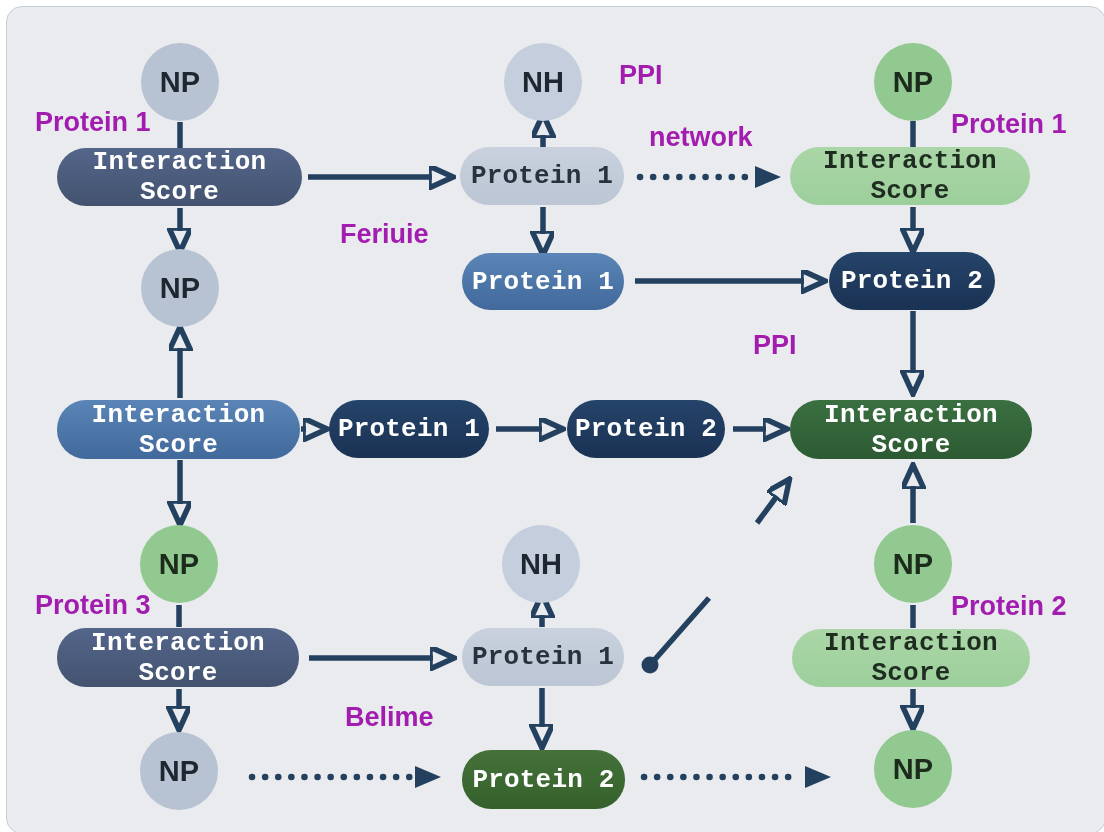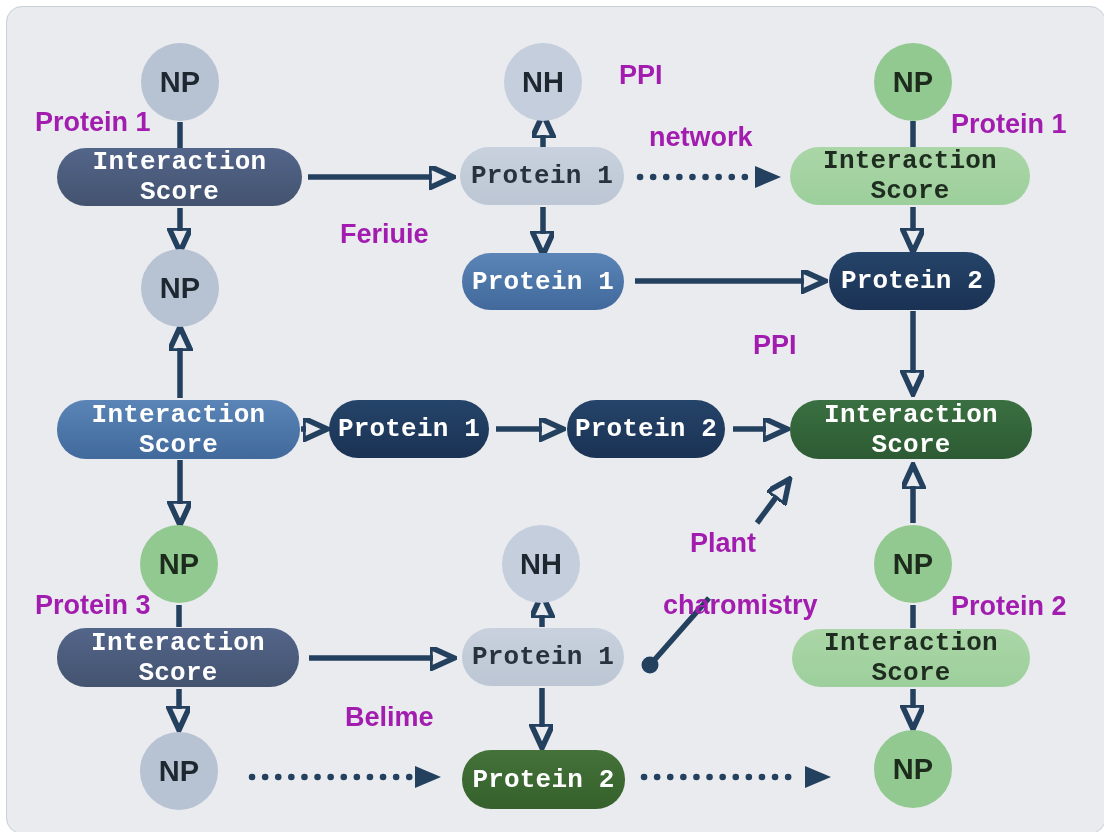--- a/index.html
+++ b/index.html
@@ -120,18 +120,16 @@
   <div class="node pill p-bgreen" id="pr2c">Protein 2</div>
   <div class="node pill p-lgreen" id="isg2">Interaction Score</div>
 
   <div class="lbl" id="l-p1L">Protein 1</div>
   <div class="lbl" id="l-ppinet"><span>PPI</span><br>
     <span>network</span></div>
   <div class="lbl" id="l-p1R">Protein 1</div>
   <div class="lbl" id="l-fer">Feriuie</div>
   <div class="lbl" id="l-ppi">PPI</div>
   <div class="lbl" id="l-p3">Protein 3</div>
-  <div class="lbl" id="l-plant"><span>Plant</span><br>
-    <span>charomistry</span></div>
   <div class="lbl" id="l-bel">Belime</div>
   <div class="lbl" id="l-p9">Protein 2</div>
 
 </div>
 
 </body></html>

